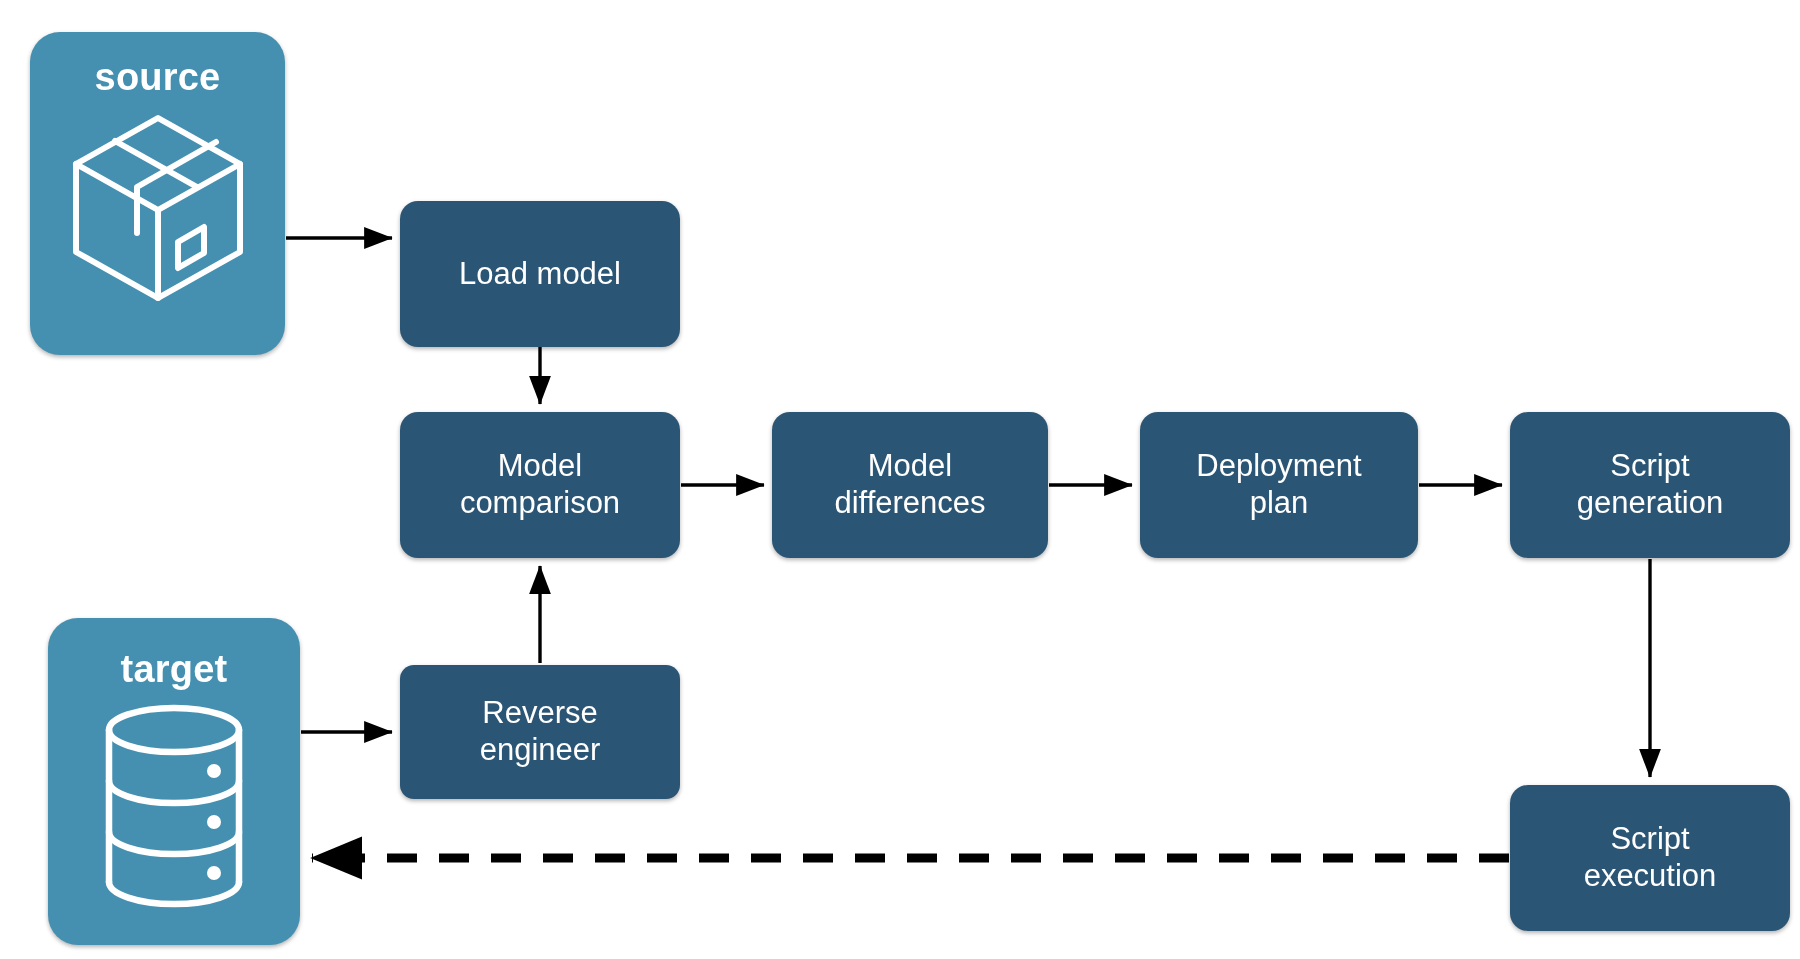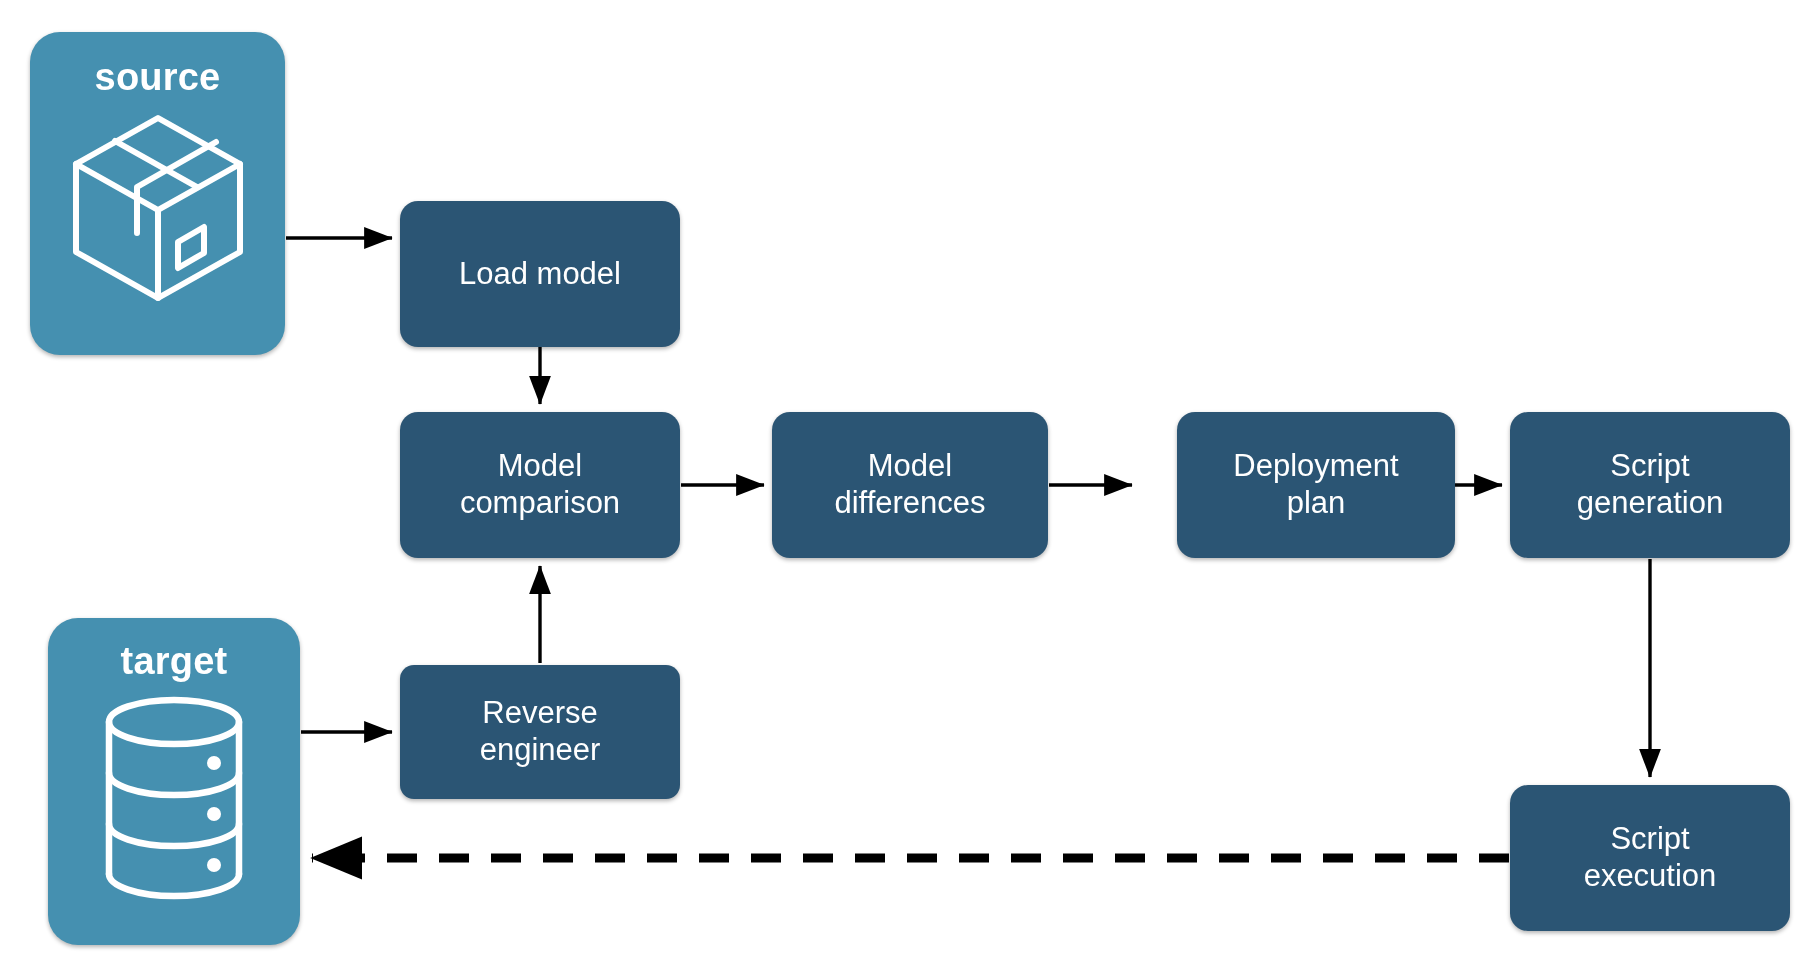--- a/index.html
+++ b/index.html
@@ -117,21 +117,21 @@
 
           <path d="M57 39 L139 85"></path>
           <path d="M79 131 L79 85 L158 40"></path>
         </g>
 
         <path d="M120 140 L146 125 L146 151 L120 166 Z" fill="none" stroke="#ffffff" stroke-width="6" stroke-linejoin="round"></path>
       </svg>
     </span>
   </div>
 
-  <div class="endpoint" style="left:48px; top:618px; width:252px; height:327px; padding-top:24px; box-sizing:border-box;">
+  <div class="endpoint" style="left:48px; top:618px; width:252px; height:327px; padding-top:32px; box-sizing:border-box;">
     <div class="endpoint-label">target</div>
     <span class="endpoint-icon">
       <svg width="186" height="216" viewBox="0 0 186 216" style="margin-top:10px;">
         <g fill="none" stroke="#ffffff" stroke-width="6.5" stroke-linejoin="round" stroke-linecap="round">
 
           <ellipse cx="93" cy="32" rx="65" ry="22"></ellipse>
 
           <path d="M28 32 L28 184"></path>
           <path d="M158 32 L158 184"></path>
 
@@ -155,21 +155,21 @@
   <div class="process" style="left:400px; top:412px; width:280px; height:146px;">
     <span class="process-label">Model
 comparison</span>
   </div>
 
   <div class="process" style="left:772px; top:412px; width:276px; height:146px;">
     <span class="process-label">Model
 differences</span>
   </div>
 
-  <div class="process" style="left:1140px; top:412px; width:278px; height:146px;margin-left:37px;">
+  <div class="process" style="left:1140px; top:412px; width:278px; height:146px;">
     <span class="process-label">Deployment
 plan</span>
   </div>
 
   <div class="process" style="left:1510px; top:412px; width:280px; height:146px;">
     <span class="process-label">Script
 generation</span>
   </div>
 
   <div class="process" style="left:400px; top:665px; width:280px; height:134px;border-radius:14px;">

